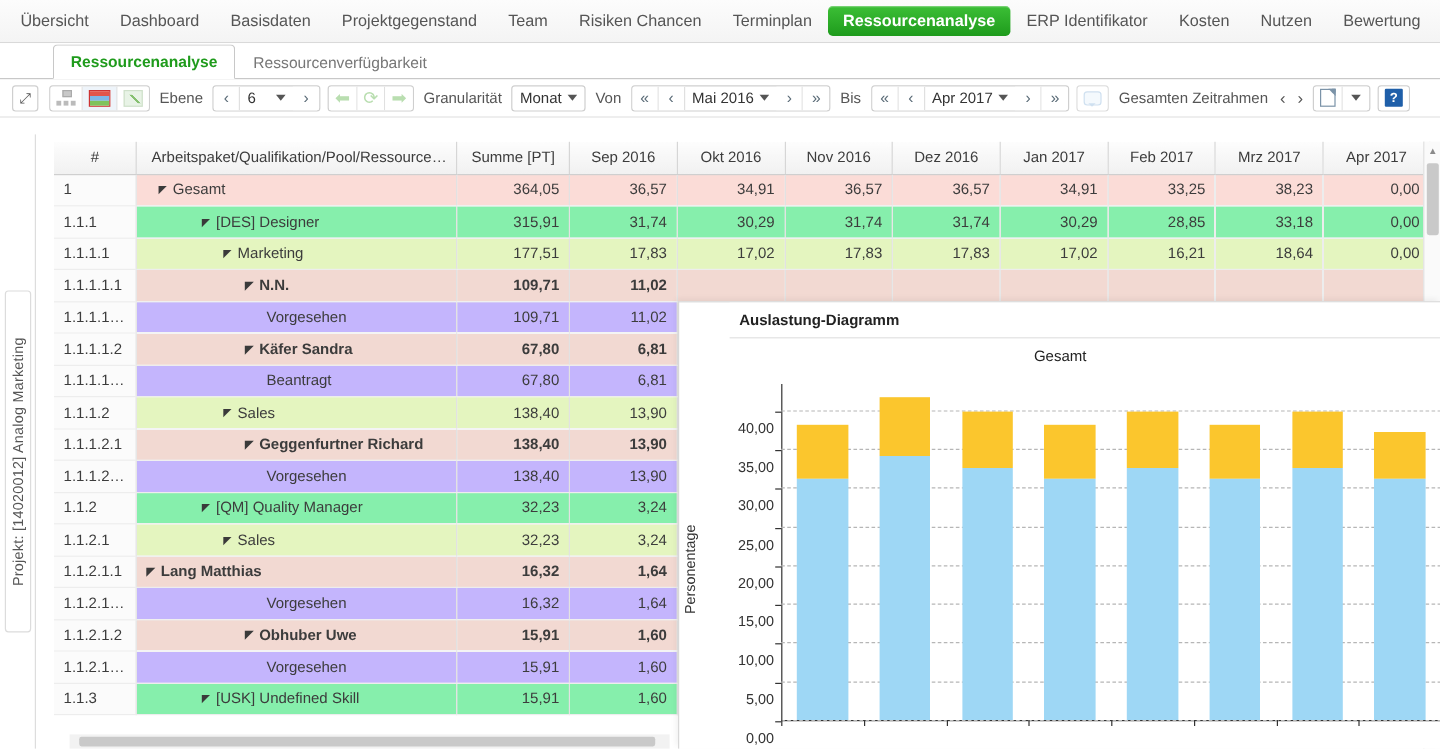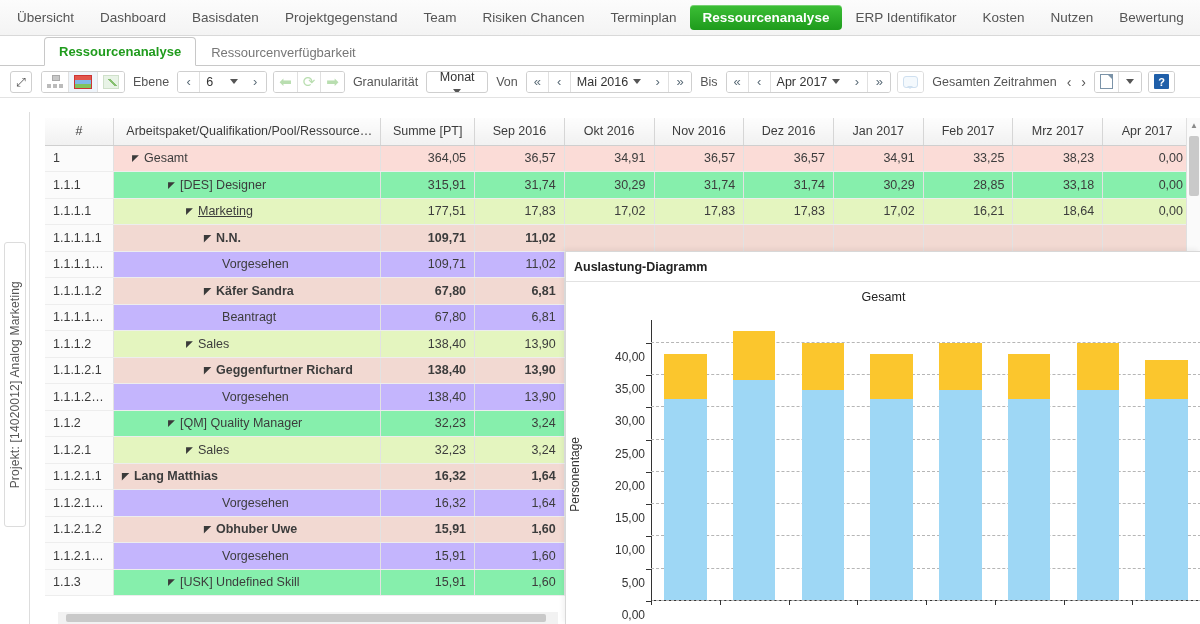--- a/index.html
+++ b/index.html
@@ -231,20 +231,21 @@
     box-shadow: -2px -2px 5px rgba(0,0,0,.06);
     overflow: hidden;
   }
   .chart-head {
     height: 30px;
     border-bottom: 1px solid #e2e2e2;
     display: flex; align-items: center;
     padding-left: 8px;
     font-size: 12.5px; font-weight: bold; color: #222;
     background: #fff;
+    margin-left: 42px;
   }
   .chart-body { position: relative; width: 635px; height: 343px; }
   .chart-title {
     position: absolute; top: 8px; left: 0; right: 0;
     text-align: center; font-size: 12.5px; color: #222;
   }
   .ylabel {
     position: absolute; left: 2px; top: 155px;
     writing-mode: vertical-rl; transform: rotate(180deg);
     font-size: 12px; color: #333;
@@ -360,21 +361,21 @@
       <div class="tb-btn">
         <span class="arrow-g">⟳</span>
       </div>
       <div class="tb-btn">
         <span class="arrow-g">➡</span>
       </div>
     </div>
 
     <span class="tb-label">Granularität</span>
     <div class="tb-grp">
-      <div class="tb-val" style="min-width:60px;justify-content:center;flex-direction:column;">
+      <div class="tb-val" style="min-width:60px;justify-content:center;">
         <span>Monat</span>
         <span class="caret"></span>
       </div>
     </div>
 
     <span class="tb-label">Von</span>
     <div class="tb-grp">
       <div class="tb-btn">
         <span class="chev">«</span>
       </div>
@@ -495,21 +496,21 @@
             <td class="c-num">30,29</td>
             <td class="c-num">31,74</td>
             <td class="c-num">31,74</td>
             <td class="c-num">30,29</td>
             <td class="c-num">28,85</td>
             <td class="c-num">33,18</td>
             <td class="c-num">0,00</td>
           </tr>
           <tr class="r-pool">
             <td class="c-id">1.1.1.1</td>
-            <td class="c-name" style="padding-left: 72px; text-decoration: underline;"><span class="tri">◤</span><span>Marketing</span></td>
+            <td class="c-name" style="padding-left: 72px;"><span class="tri">◤</span><span>Marketing</span></td>
             <td class="c-num">177,51</td>
             <td class="c-num">17,83</td>
             <td class="c-num">17,02</td>
             <td class="c-num">17,83</td>
             <td class="c-num">17,83</td>
             <td class="c-num">17,02</td>
             <td class="c-num">16,21</td>
             <td class="c-num">18,64</td>
             <td class="c-num">0,00</td>
           </tr>

